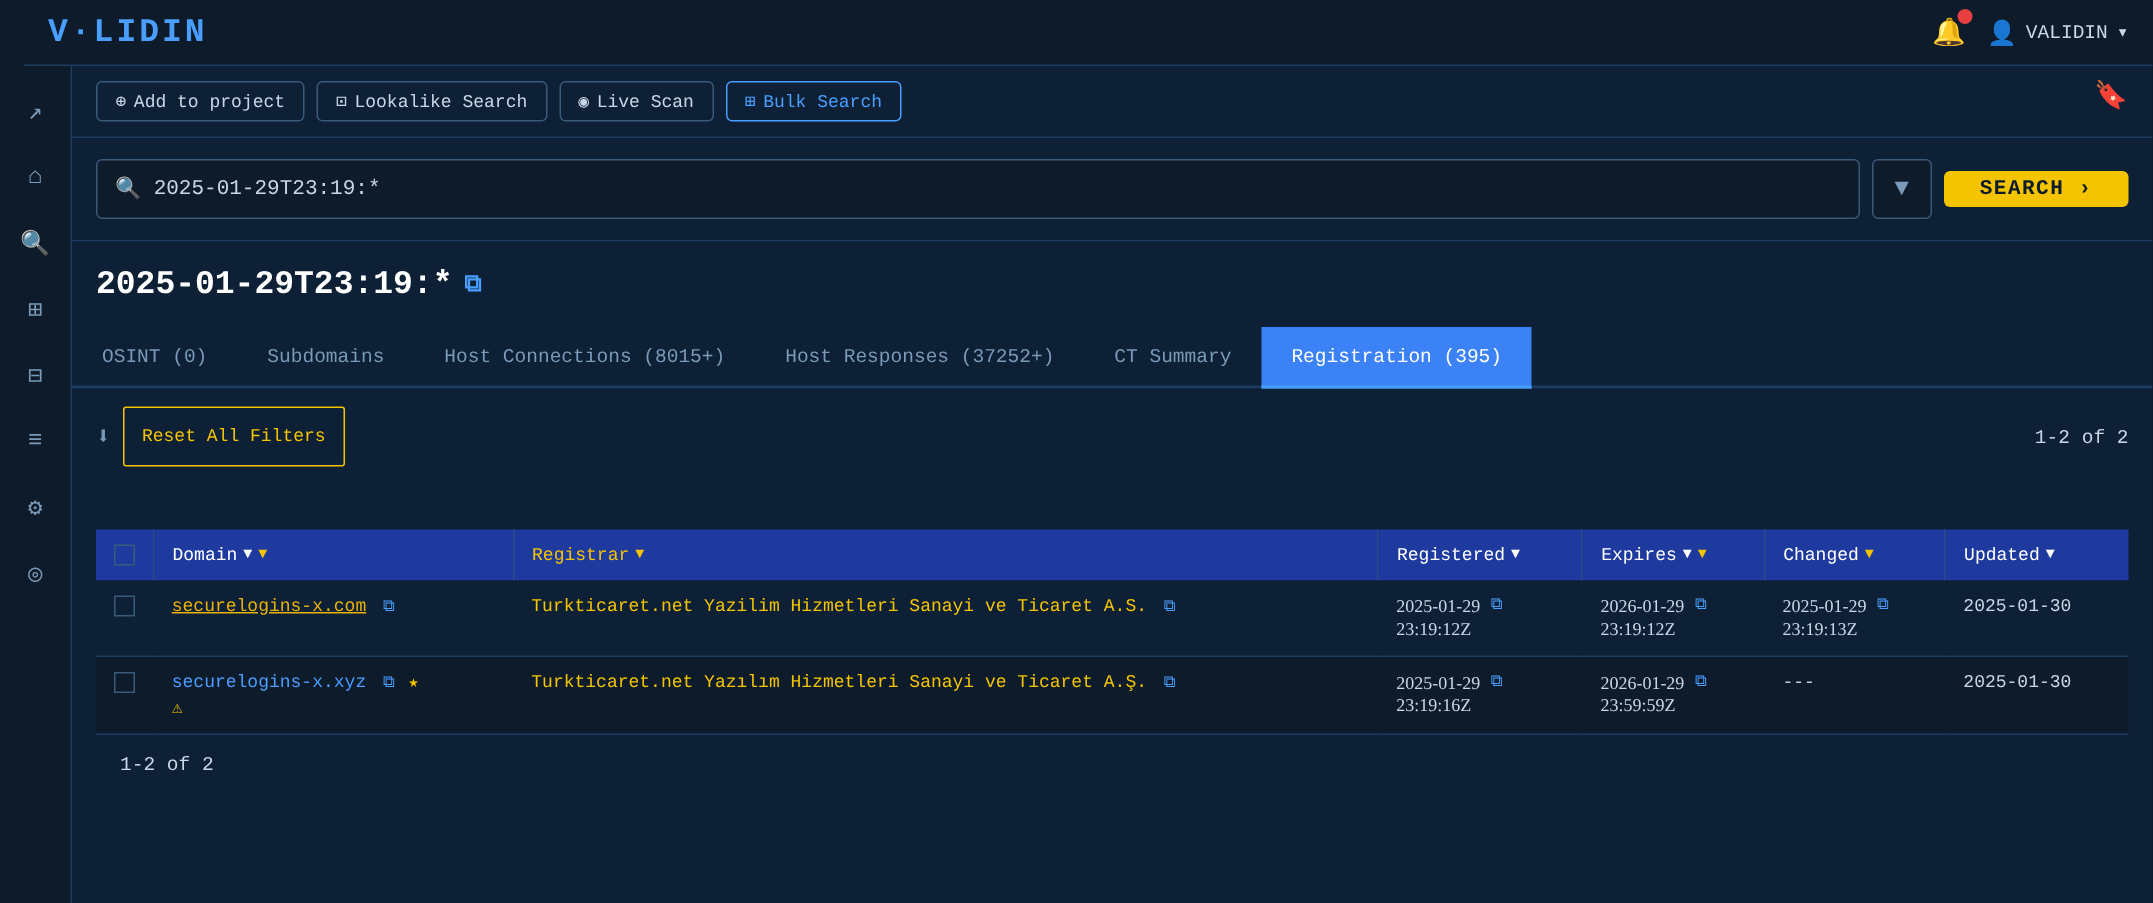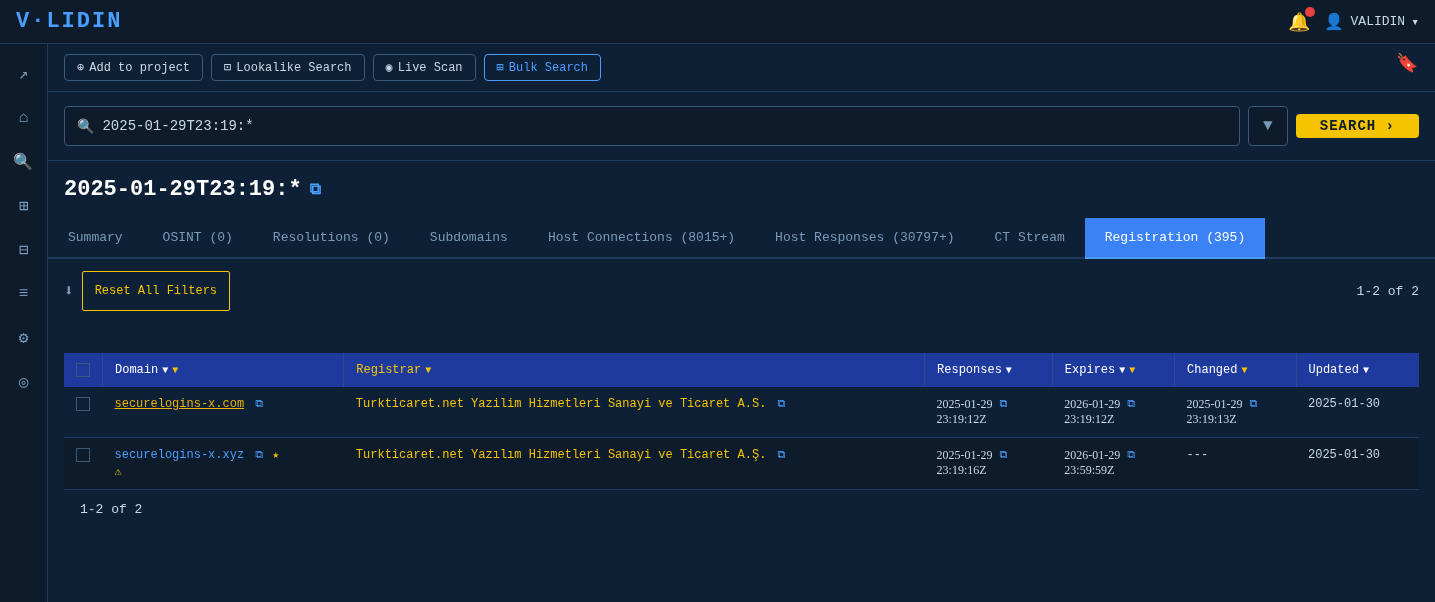--- a/index.html
+++ b/index.html
@@ -14,21 +14,21 @@
     
     .top-nav {
       background: #0d1b2a;
       border-bottom: 1px solid #1e3a5f;
       height: 44px;
       display: flex;
       align-items: center;
       justify-content: space-between;
       padding: 0 16px;
       position: fixed;
-      top: 0; left: 0; right: 0;
+      top: 0; left: 16px; right: 0;
       z-index: 100;
     }
     .top-nav-logo {
       font-size: 22px;
       font-weight: bold;
       color: #ffffff;
       letter-spacing: 2px;
     }
     .top-nav-logo span { color: #4a9eff; }
     .top-nav-right {
@@ -452,27 +452,25 @@
   </div>
 
   <div class="query-display">
     <div class="query-text">
       <span>2025-01-29T23:19:*</span>
       <span class="copy-icon">⧉</span>
     </div>
   </div>
 
   <div class="tabs">
-    <div class="tab">Summary</div>
     <div class="tab">OSINT (0)</div>
-    <div class="tab">Resolutions (0)</div>
     <div class="tab">Subdomains</div>
     <div class="tab">Host Connections (8015+)</div>
-    <div class="tab">Host Responses (30797+)</div>
-    <div class="tab">CT Stream</div>
+    <div class="tab">Host Responses (37252+)</div>
+    <div class="tab">CT Summary</div>
     <div class="tab active">Registration (395)</div>
   </div>
 
   <div class="table-section">
 
     <div class="table-toolbar">
       <div class="table-toolbar-left">
         <span class="download-icon">⬇</span>
         <button class="reset-btn">Reset All Filters</button>
       </div>
@@ -493,21 +491,21 @@
             </div>
           </th>
           <th>
             <div class="th-inner">
               <span style="color:#f5c400;">Registrar</span>
               <span class="filter-icon-small">▼</span>
             </div>
           </th>
           <th>
             <div class="th-inner">
-              <span>Responses</span>
+              <span>Registered</span>
               <span class="sort-icon-white">▼</span>
             </div>
           </th>
           <th>
             <div class="th-inner">
               <span>Expires</span>
               <span class="sort-icon-white">▼</span>
               <span class="filter-icon-small">▼</span>
             </div>
           </th>

